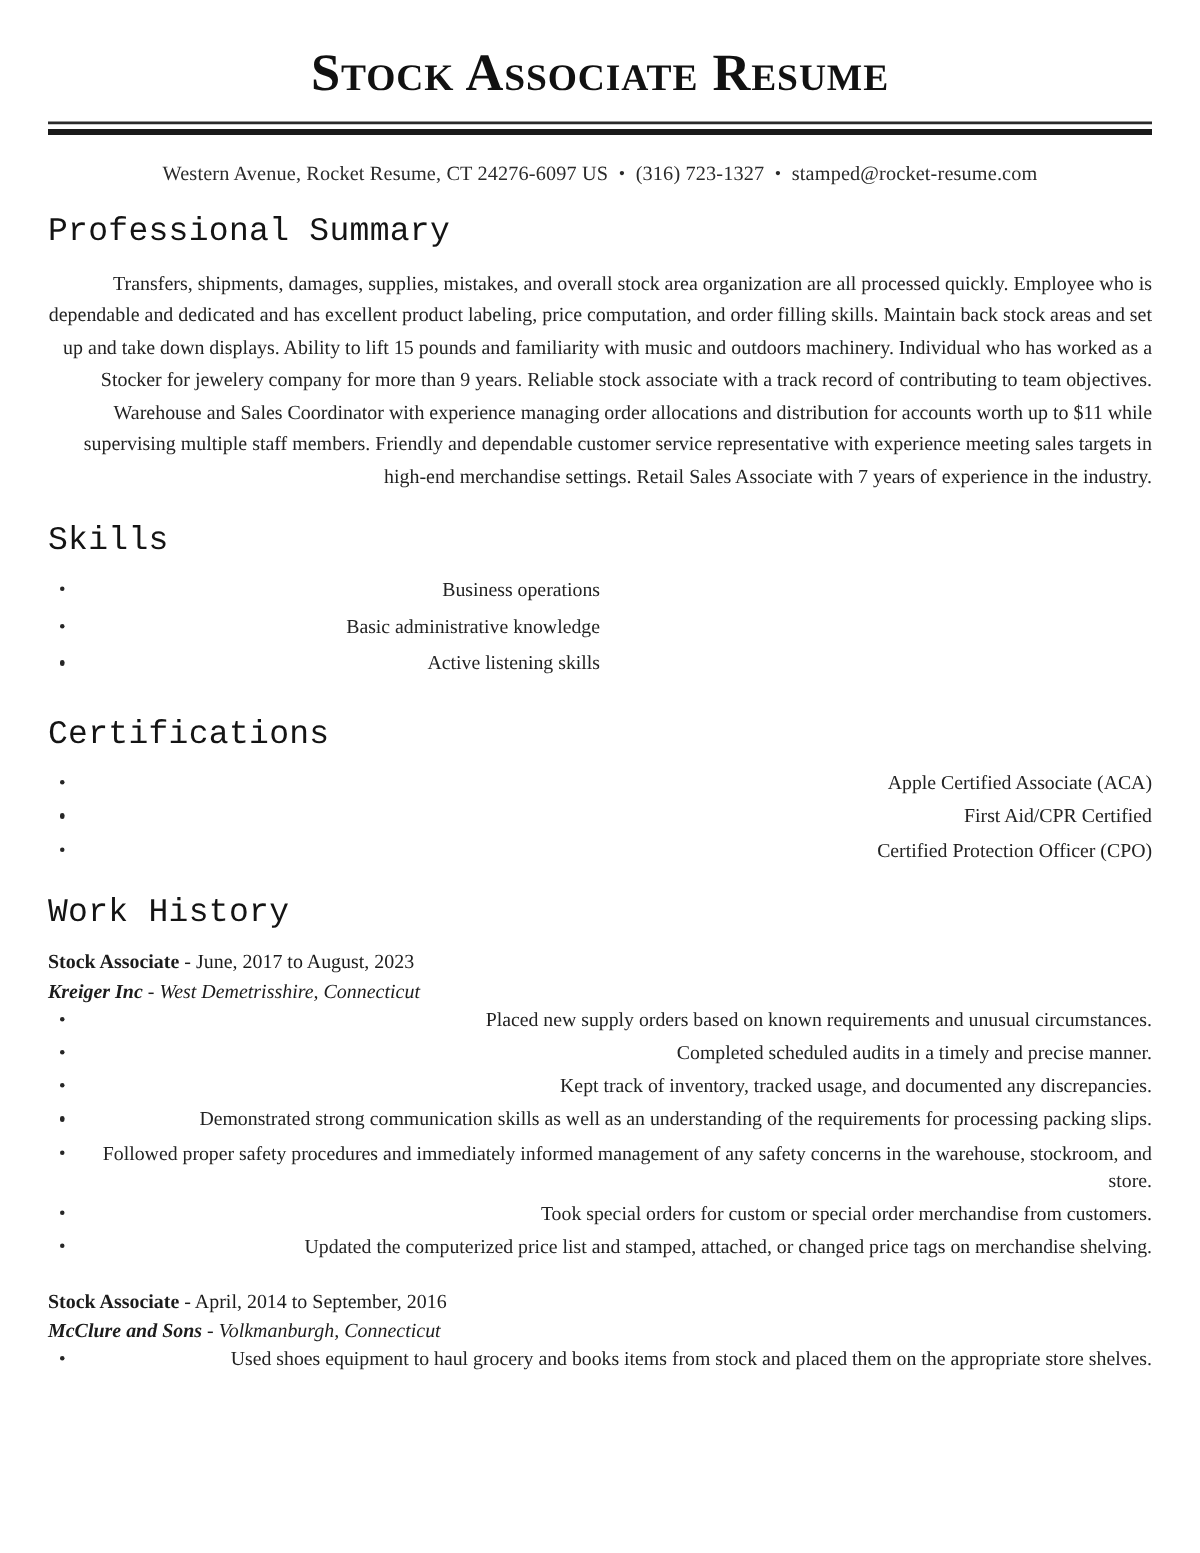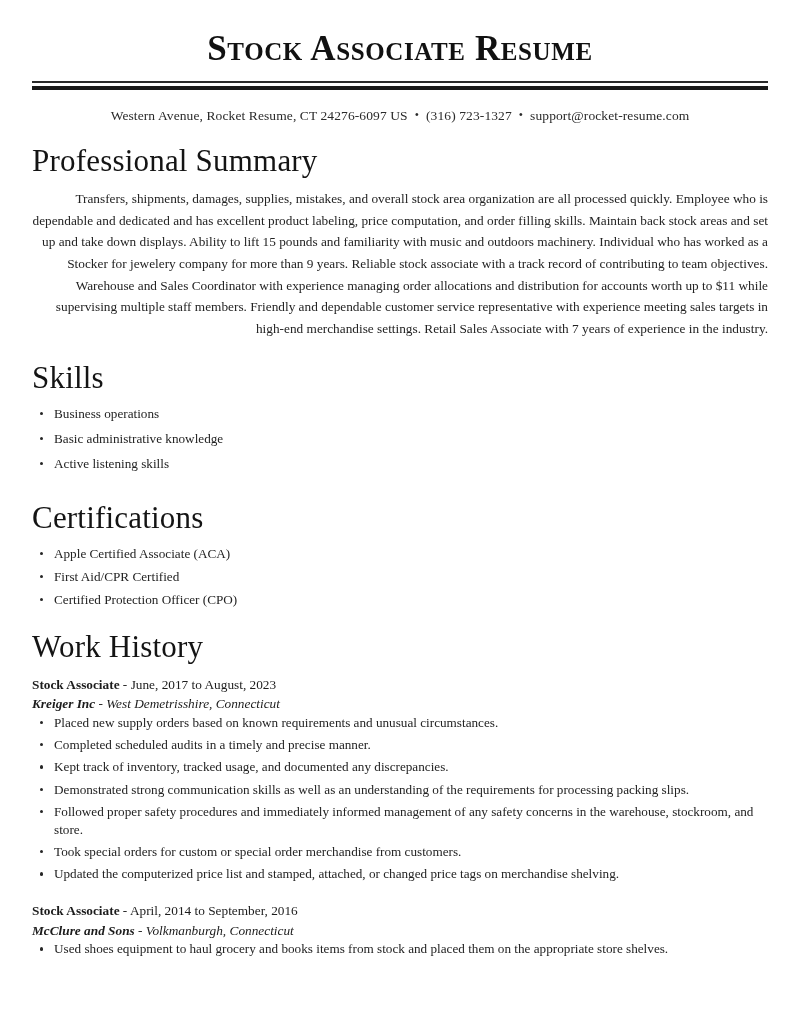--- a/index.html
+++ b/index.html
@@ -62,42 +62,43 @@
     font-size: 12px;
     position: relative;
     top: -1px;
   }
 
   
   .section {
     margin-top: 18px;
   }
   .section-heading {
-    font-family: Liberation Serif, serif;
-    font-weight: 400;
-    font-size: 31px;
+    font-family: Liberation Mono, monospace;
+    font-weight: 400;
+    font-size: 22px;
     color: #141414;
     margin: 0 0 9px 0;
     line-height: 1.2;
     letter-spacing: 0.2px;
   }
 
   .summary-text {
     font-size: 13.3px;
     line-height: 1.62;
     color: #232323;
     margin: 0;
     text-align: right;
   }
 
   
   ul.bullets {
     list-style: none;
     margin: 0;
     padding: 0;
+    text-align: right;
   }
   ul.bullets li {
     font-size: 13.2px;
     line-height: 1.35;
     color: #232323;
     padding-left: 22px;
     position: relative;
     margin-bottom: 4.5px;
   }
   ul.bullets li::before {
@@ -181,21 +182,21 @@
 
   <h1 class="doc-title">Stock Associate Resume</h1>
 
   <div class="rules">
     <div class="rule-thin"></div>
     <div class="rule-gap"></div>
     <div class="rule-thick"></div>
   </div>
 
   <div class="contact-line">
-    <span>Western Avenue, Rocket Resume, CT 24276-6097 US</span><span class="contact-sep">•</span><span>(316) 723-1327</span><span class="contact-sep">•</span><span>support@rocket-resume.com</span>
+    <span>Western Avenue, Rocket Resume, CT 24276-6097 US</span><span class="contact-sep">•</span><span>(316) 723-1327</span><span class="contact-sep">•</span><span>stamped@rocket-resume.com</span>
   </div>
 
   <div class="section section-summary">
     <h2 class="section-heading">Professional Summary</h2>
     <p class="summary-text">Transfers, shipments, damages, supplies, mistakes, and overall stock area organization are all processed quickly. Employee who is dependable and dedicated and has excellent product labeling, price computation, and order filling skills. Maintain back stock areas and set up and take down displays. Ability to lift 15 pounds and familiarity with music and outdoors machinery. Individual who has worked as a Stocker for jewelery company for more than 9 years. Reliable stock associate with a track record of contributing to team objectives. Warehouse and Sales Coordinator with experience managing order allocations and distribution for accounts worth up to $11 while supervising multiple staff members. Friendly and dependable customer service representative with experience meeting sales targets in high-end merchandise settings. Retail Sales Associate with 7 years of experience in the industry.</p>
   </div>
 
   <div class="section section-skills">
     <h2 class="section-heading">Skills</h2>
     <div class="skills-columns">

